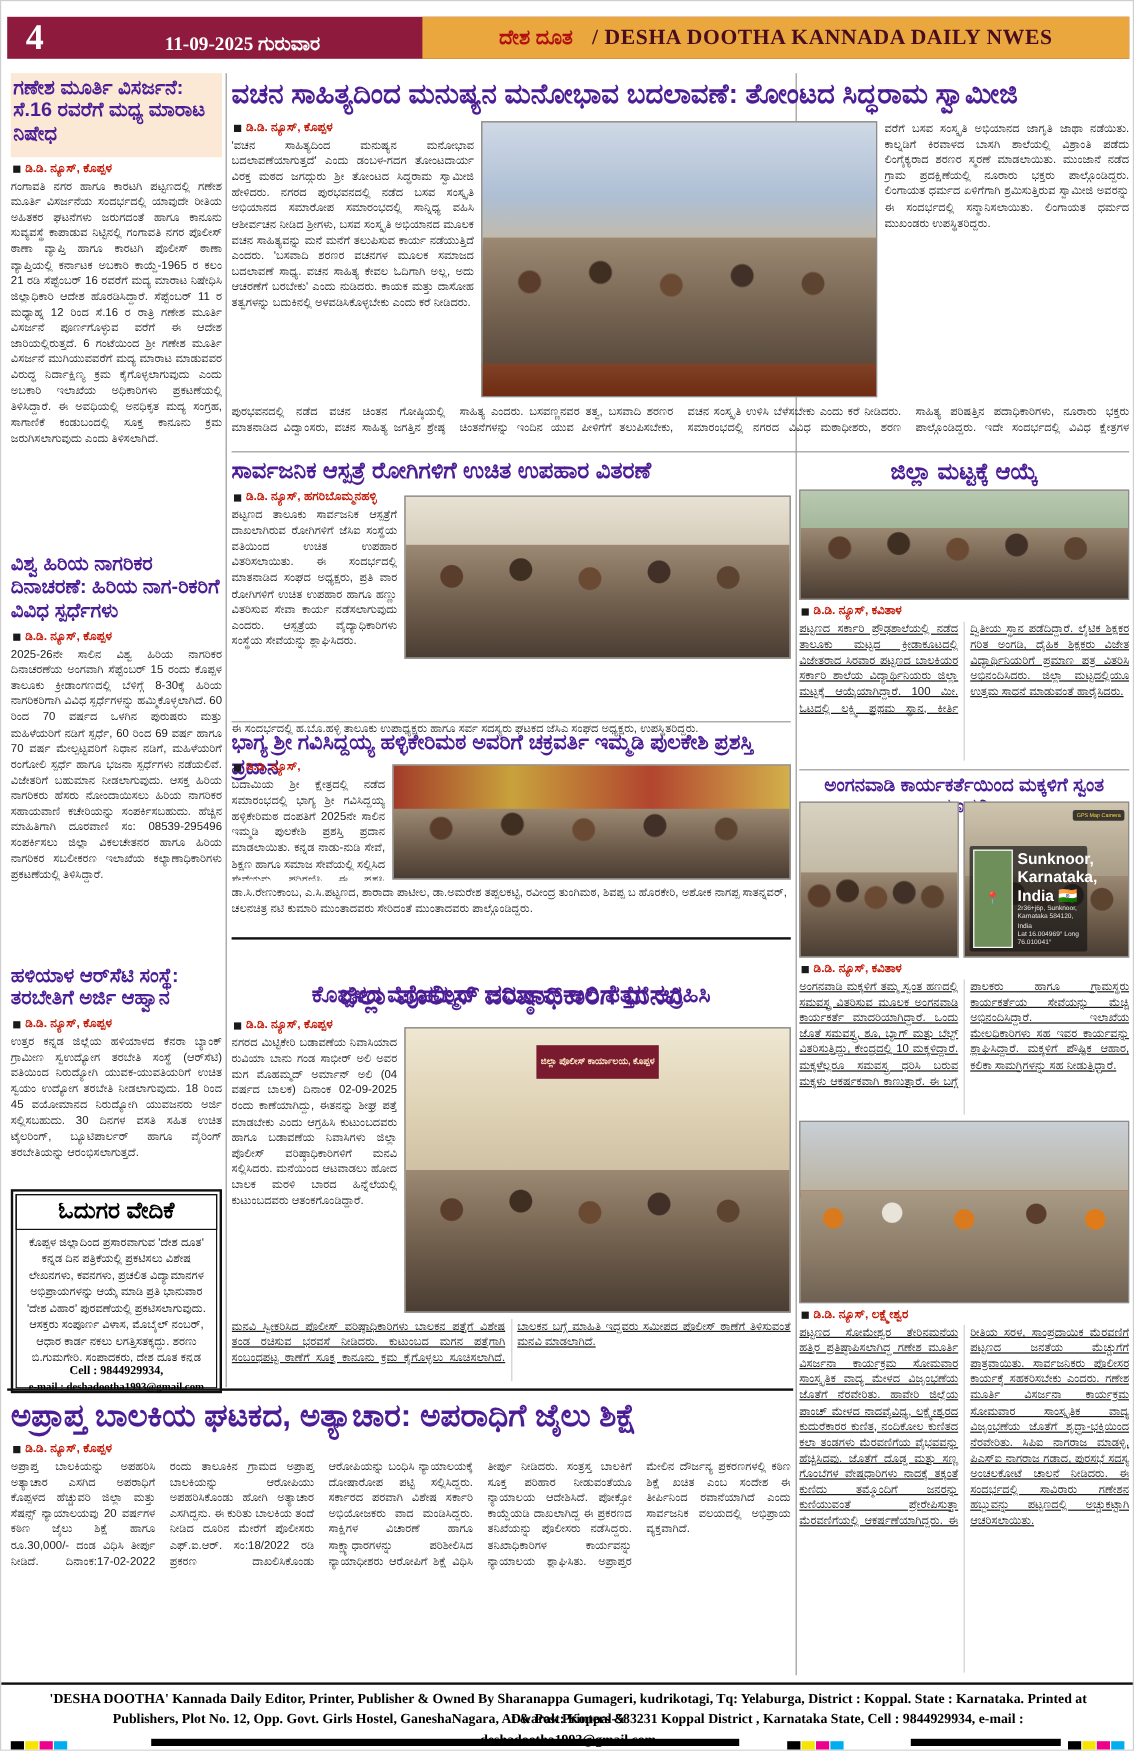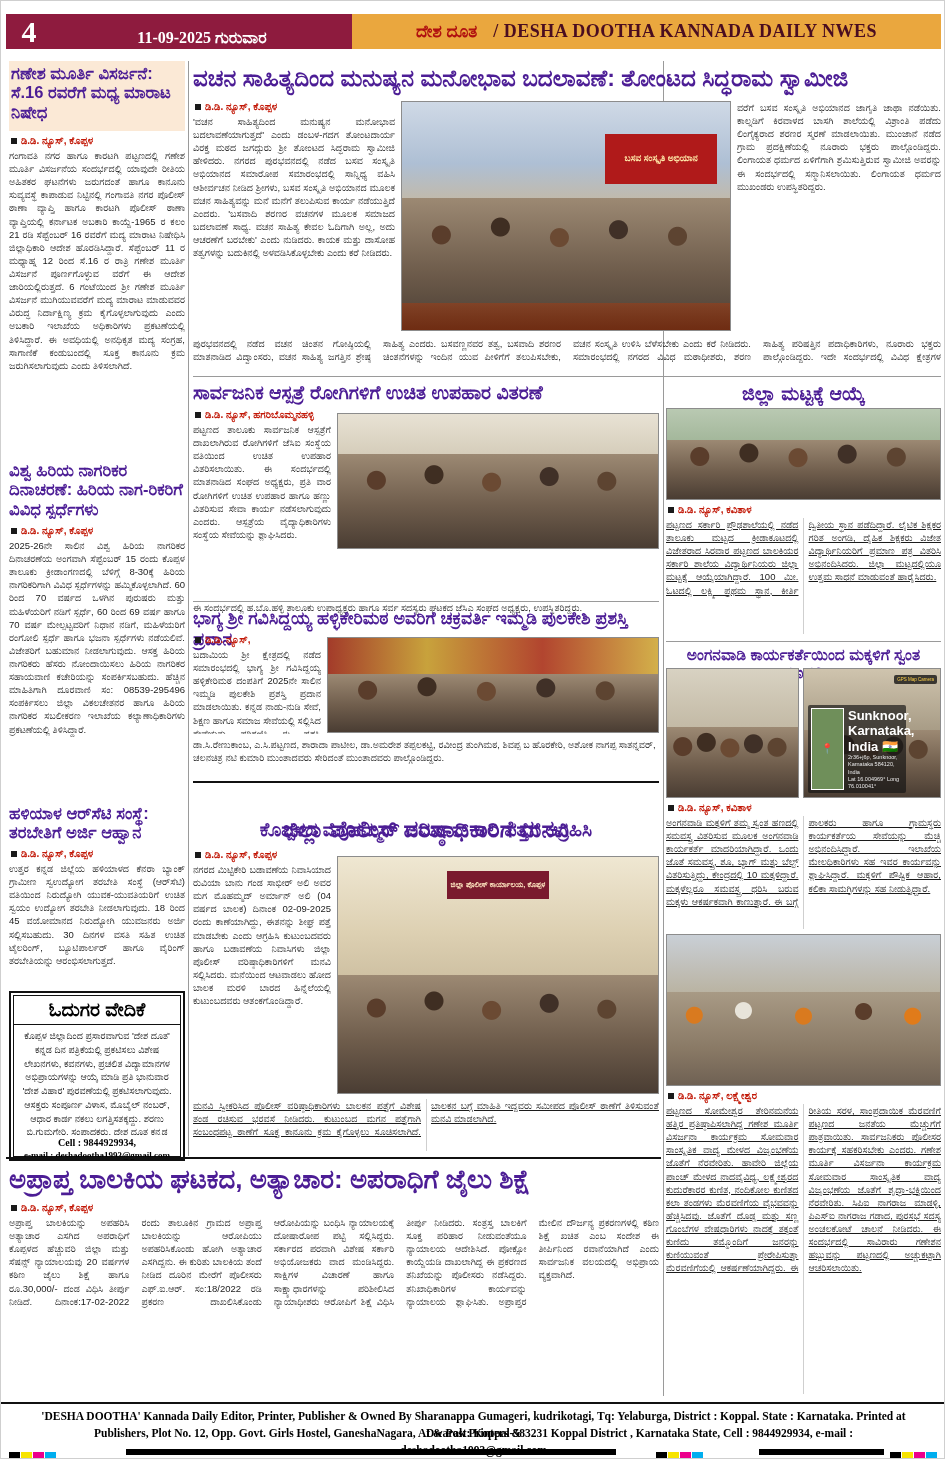--- a/index.html
+++ b/index.html
@@ -122,21 +122,20 @@
 
   <div class="abs headline" style="left:192px; top:64px; width:748px; font-size:23px; text-align:left;">ವಚನ ಸಾಹಿತ್ಯದಿಂದ ಮನುಷ್ಯನ ಮನೋಭಾವ ಬದಲಾವಣೆ: ತೋಂಟದ ಸಿದ್ಧರಾಮ ಸ್ವಾಮೀಜಿ</div>
   <div class="abs byline" style="left:194px; top:100px; width:200px;">
     <span class="sq"></span>
     <span>ಡಿ.ಡಿ. ನ್ಯೂಸ್, ಕೊಪ್ಪಳ</span>
   </div>
   <div class="abs body-txt" style="left:192px; top:114px; width:202px; height:216px;">'ವಚನ ಸಾಹಿತ್ಯದಿಂದ ಮನುಷ್ಯನ ಮನೋಭಾವ ಬದಲಾವಣೆಯಾಗುತ್ತದೆ' ಎಂದು ಡಂಬಳ-ಗದಗ ತೋಂಟದಾರ್ಯ ವಿರಕ್ತ ಮಠದ ಜಗದ್ಗುರು ಶ್ರೀ ತೋಂಟದ ಸಿದ್ಧರಾಮ ಸ್ವಾಮೀಜಿ ಹೇಳಿದರು. ನಗರದ ಪುರಭವನದಲ್ಲಿ ನಡೆದ ಬಸವ ಸಂಸ್ಕೃತಿ ಅಭಿಯಾನದ ಸಮಾರೋಪ ಸಮಾರಂಭದಲ್ಲಿ ಸಾನ್ನಿಧ್ಯ ವಹಿಸಿ ಆಶೀರ್ವಚನ ನೀಡಿದ ಶ್ರೀಗಳು, ಬಸವ ಸಂಸ್ಕೃತಿ ಅಭಿಯಾನದ ಮೂಲಕ ವಚನ ಸಾಹಿತ್ಯವನ್ನು ಮನೆ ಮನೆಗೆ ತಲುಪಿಸುವ ಕಾರ್ಯ ನಡೆಯುತ್ತಿದೆ ಎಂದರು. 'ಬಸವಾದಿ ಶರಣರ ವಚನಗಳ ಮೂಲಕ ಸಮಾಜದ ಬದಲಾವಣೆ ಸಾಧ್ಯ. ವಚನ ಸಾಹಿತ್ಯ ಕೇವಲ ಓದಿಗಾಗಿ ಅಲ್ಲ, ಅದು ಆಚರಣೆಗೆ ಬರಬೇಕು' ಎಂದು ನುಡಿದರು. ಕಾಯಕ ಮತ್ತು ದಾಸೋಹ ತತ್ವಗಳನ್ನು ಬದುಕಿನಲ್ಲಿ ಅಳವಡಿಸಿಕೊಳ್ಳಬೇಕು ಎಂದು ಕರೆ ನೀಡಿದರು.</div>
 
   <div class="abs photo" style="left:400px; top:100px; width:330px; height:230px;">
     <div class="ph-layer" style="top:0; height:45%; background:linear-gradient(180deg,#cfd9e6 0%, #aebfd4 60%, #c4b9a5 100%);"></div>
-    <div class="ph-banner" style="left:62%; top:14%; width:34%; height:22%;">ಬಸವ ಸಂಸ್ಕೃತಿ ಅಭಿಯಾನ</div>
     <div class="crowd" style="height:58%;"></div>
     <div class="ph-layer" style="bottom:0; height:12%; background:linear-gradient(180deg,rgba(160,60,20,.55),rgba(120,40,10,.8));"></div>
   </div>
 
   <div class="abs body-txt" style="left:736px; top:100px; width:204px; height:230px;">ವರೆಗೆ ಬಸವ ಸಂಸ್ಕೃತಿ ಅಭಿಯಾನದ ಜಾಗೃತಿ ಜಾಥಾ ನಡೆಯಿತು. ಕಾಲ್ನಡಿಗೆ ಕಿರವಾಳದ ಬಾಸಗಿ ಶಾಲೆಯಲ್ಲಿ ವಿಶ್ರಾಂತಿ ಪಡೆದು ಲಿಂಗೈಕ್ಯರಾದ ಶರಣರ ಸ್ಮರಣೆ ಮಾಡಲಾಯಿತು. ಮುಂಜಾನೆ ನಡೆದ ಗ್ರಾಮ ಪ್ರದಕ್ಷಿಣೆಯಲ್ಲಿ ನೂರಾರು ಭಕ್ತರು ಪಾಲ್ಗೊಂಡಿದ್ದರು. ಲಿಂಗಾಯತ ಧರ್ಮದ ಏಳಿಗೆಗಾಗಿ ಶ್ರಮಿಸುತ್ತಿರುವ ಸ್ವಾಮೀಜಿ ಅವರನ್ನು ಈ ಸಂದರ್ಭದಲ್ಲಿ ಸನ್ಮಾನಿಸಲಾಯಿತು. ಲಿಂಗಾಯತ ಧರ್ಮದ ಮುಖಂಡರು ಉಪಸ್ಥಿತರಿದ್ದರು.</div>
   <div class="abs body-txt cols-4" style="left:192px; top:336px; width:748px; height:36px;">ಪುರಭವನದಲ್ಲಿ ನಡೆದ ವಚನ ಚಿಂತನ ಗೋಷ್ಠಿಯಲ್ಲಿ ಮಾತನಾಡಿದ ವಿದ್ವಾಂಸರು, ವಚನ ಸಾಹಿತ್ಯ ಜಗತ್ತಿನ ಶ್ರೇಷ್ಠ ಸಾಹಿತ್ಯ ಎಂದರು. ಬಸವಣ್ಣನವರ ತತ್ವ, ಬಸವಾದಿ ಶರಣರ ಚಿಂತನೆಗಳನ್ನು ಇಂದಿನ ಯುವ ಪೀಳಿಗೆಗೆ ತಲುಪಿಸಬೇಕು, ವಚನ ಸಂಸ್ಕೃತಿ ಉಳಿಸಿ ಬೆಳೆಸಬೇಕು ಎಂದು ಕರೆ ನೀಡಿದರು. ಸಮಾರಂಭದಲ್ಲಿ ನಗರದ ವಿವಿಧ ಮಠಾಧೀಶರು, ಶರಣ ಸಾಹಿತ್ಯ ಪರಿಷತ್ತಿನ ಪದಾಧಿಕಾರಿಗಳು, ನೂರಾರು ಭಕ್ತರು ಪಾಲ್ಗೊಂಡಿದ್ದರು. ಇದೇ ಸಂದರ್ಭದಲ್ಲಿ ವಿವಿಧ ಕ್ಷೇತ್ರಗಳ ಸಾಧಕರನ್ನು ಹಾಗೂ ಗಣ್ಯರನ್ನು ಸನ್ಮಾನಿಸಲಾಯಿತು. ಮುಖ್ಯಗುರುಗಳು, ಬೆಳಗಾಂವಿ ಬಸವ ಸಮಿತಿಯ ಸದಸ್ಯರು, ನಿಡುಮಾಮಿಡಿ ಮಠದ ಭಕ್ತರು, ವಿದ್ಯಾರ್ಥಿಗಳು ಕಾರ್ಯಕ್ರಮದಲ್ಲಿ ಭಾಗವಹಿಸಿದ್ದರು. ವಚನ ಗಾಯನ, ನೃತ್ಯ ಪ್ರದರ್ಶನ ನಡೆಯಿತು.</div>
 
   <div class="abs hrule" style="left:192px; top:375px; width:748px;"></div>
 
   <div class="abs headline" style="left:192px; top:381px; width:466px; font-size:19px;">ಸಾರ್ವಜನಿಕ ಆಸ್ಪತ್ರೆ ರೋಗಿಗಳಿಗೆ ಉಚಿತ ಉಪಹಾರ ವಿತರಣೆ</div>

